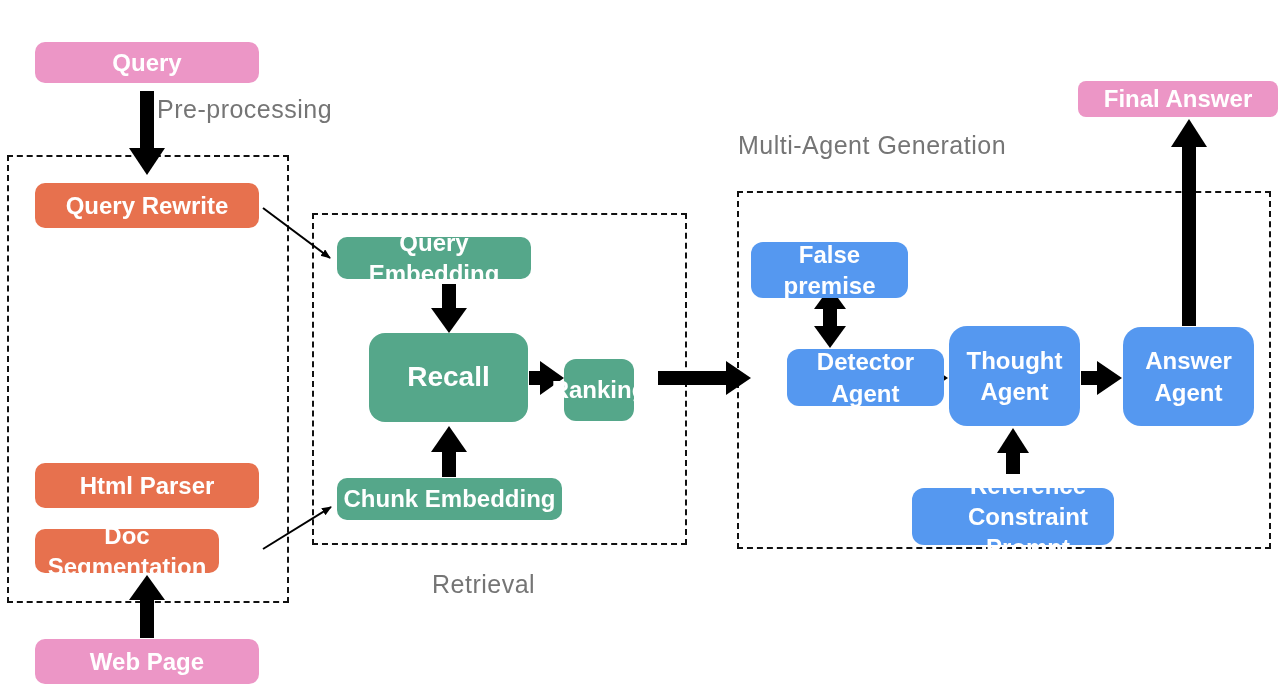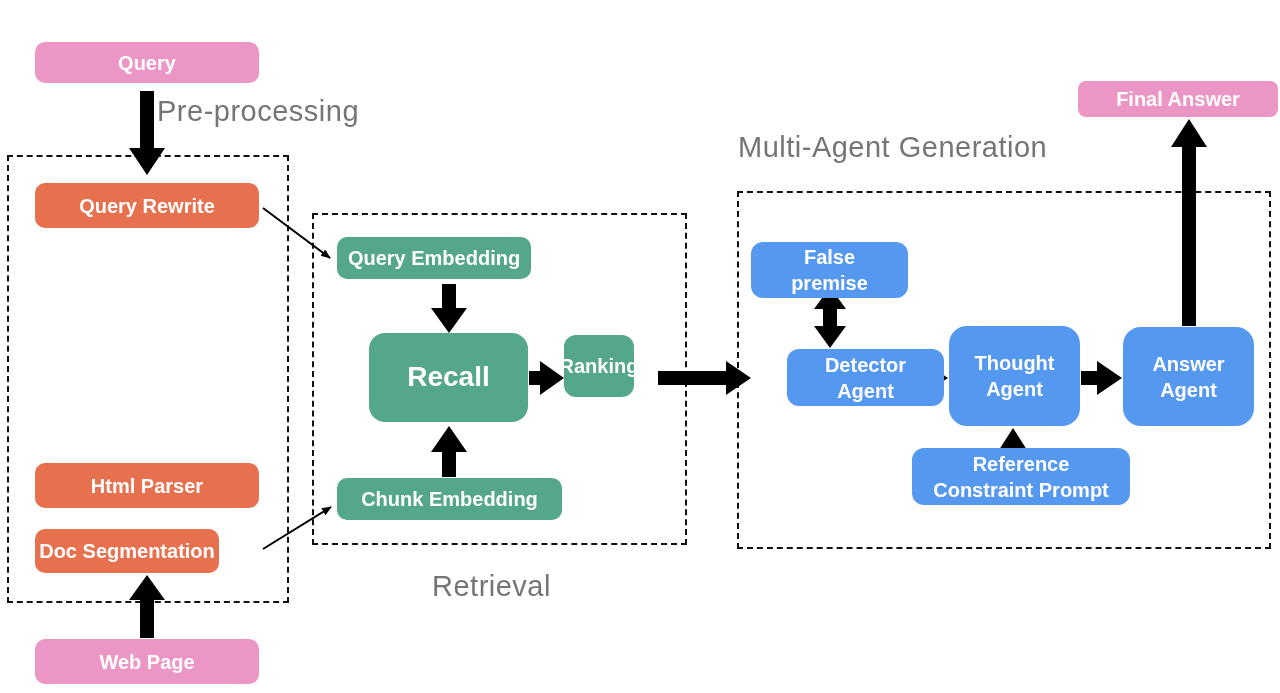--- a/index.html
+++ b/index.html
@@ -4,26 +4,26 @@
 <style>
   html,body{margin:0;padding:0;background:#ffffff;}
   .canvas{
     position:relative;width:1280px;height:693px;background:#ffffff;
     font-family:"Liberation Sans",sans-serif;overflow:hidden;
   }
   .dashed-region{
     position:absolute;border:2px dashed #111;background:transparent;
   }
   .stage-label{
-    position:absolute;color:var(--stage,#757575);font-size:29px;
+    position:absolute;color:var(--stage,#757575);font-size:25px;
     font-weight:400;white-space:nowrap;letter-spacing:0.5px;
   }
   .node{
     position:absolute;display:flex;align-items:center;justify-content:center;
-    color:#fff;font-weight:700;font-size:20px;text-align:center;
+    color:#fff;font-weight:700;font-size:24px;text-align:center;
     white-space:pre-line;line-height:1.3;border-radius:10px;
   }
   .c-pink{background:var(--pink,#ec96c6);}
   .c-orange{background:var(--orange,#e7714e);}
   .c-green{background:var(--green,#55a78a);}
   .c-blue{background:var(--blue,#5598f0);}
   .r12{border-radius:12px;}
   .r16{border-radius:16px;}
   .r18{border-radius:18px;}
   .fs23{font-size:28px;}
@@ -124,34 +124,34 @@
   <div class="node c-orange" style="left:35px;top:463px;width:224px;height:45px;">Html Parser</div>
 
   <div class="node c-orange" style="left:35px;top:529px;width:184px;height:44px;">Doc Segmentation</div>
 
   <div class="node c-pink" style="left:35px;top:639px;width:224px;height:45px;">Web Page</div>
 
   <div class="node c-green" style="left:337px;top:237px;width:194px;height:42px;">Query Embedding</div>
 
   <div class="node c-green r16 fs23" style="left:369px;top:333px;width:159px;height:89px;">Recall</div>
 
-  <div class="node c-green r12" style="left:564px;top:335px;width:70px;height:62px;text-align:right;">Ranking</div>
+  <div class="node c-green r12" style="left:564px;top:359px;width:70px;height:62px;text-align:right;">Ranking</div>
 
   <div class="node c-green" style="left:337px;top:478px;width:225px;height:42px;">Chunk Embedding</div>
 
   <div class="node c-blue r12" style="left:751px;top:242px;width:157px;height:56px;">False
 premise</div>
 
   <div class="node c-blue r12" style="left:751px;top:349px;width:157px;height:57px;margin-left:36px;">Detector
 Agent</div>
 
   <div class="node c-blue r18" style="left:949px;top:326px;width:131px;height:100px;">Thought
 Agent</div>
 
   <div class="node c-blue r18" style="left:1123px;top:327px;width:131px;height:99px;">Answer
 Agent</div>
 
-  <div class="node c-blue r12" style="left:912px;top:448px;width:218px;height:57px;">Reference
+  <div class="node c-blue r12" style="left:912px;top:488px;width:172px;height:57px;padding-left:30px;">Reference
 Constraint Prompt</div>
 
   <div class="node c-pink" style="left:1078px;top:81px;width:200px;height:36px;border-radius:8px;">Final Answer</div>
 
 </div>
 
 </body></html>

